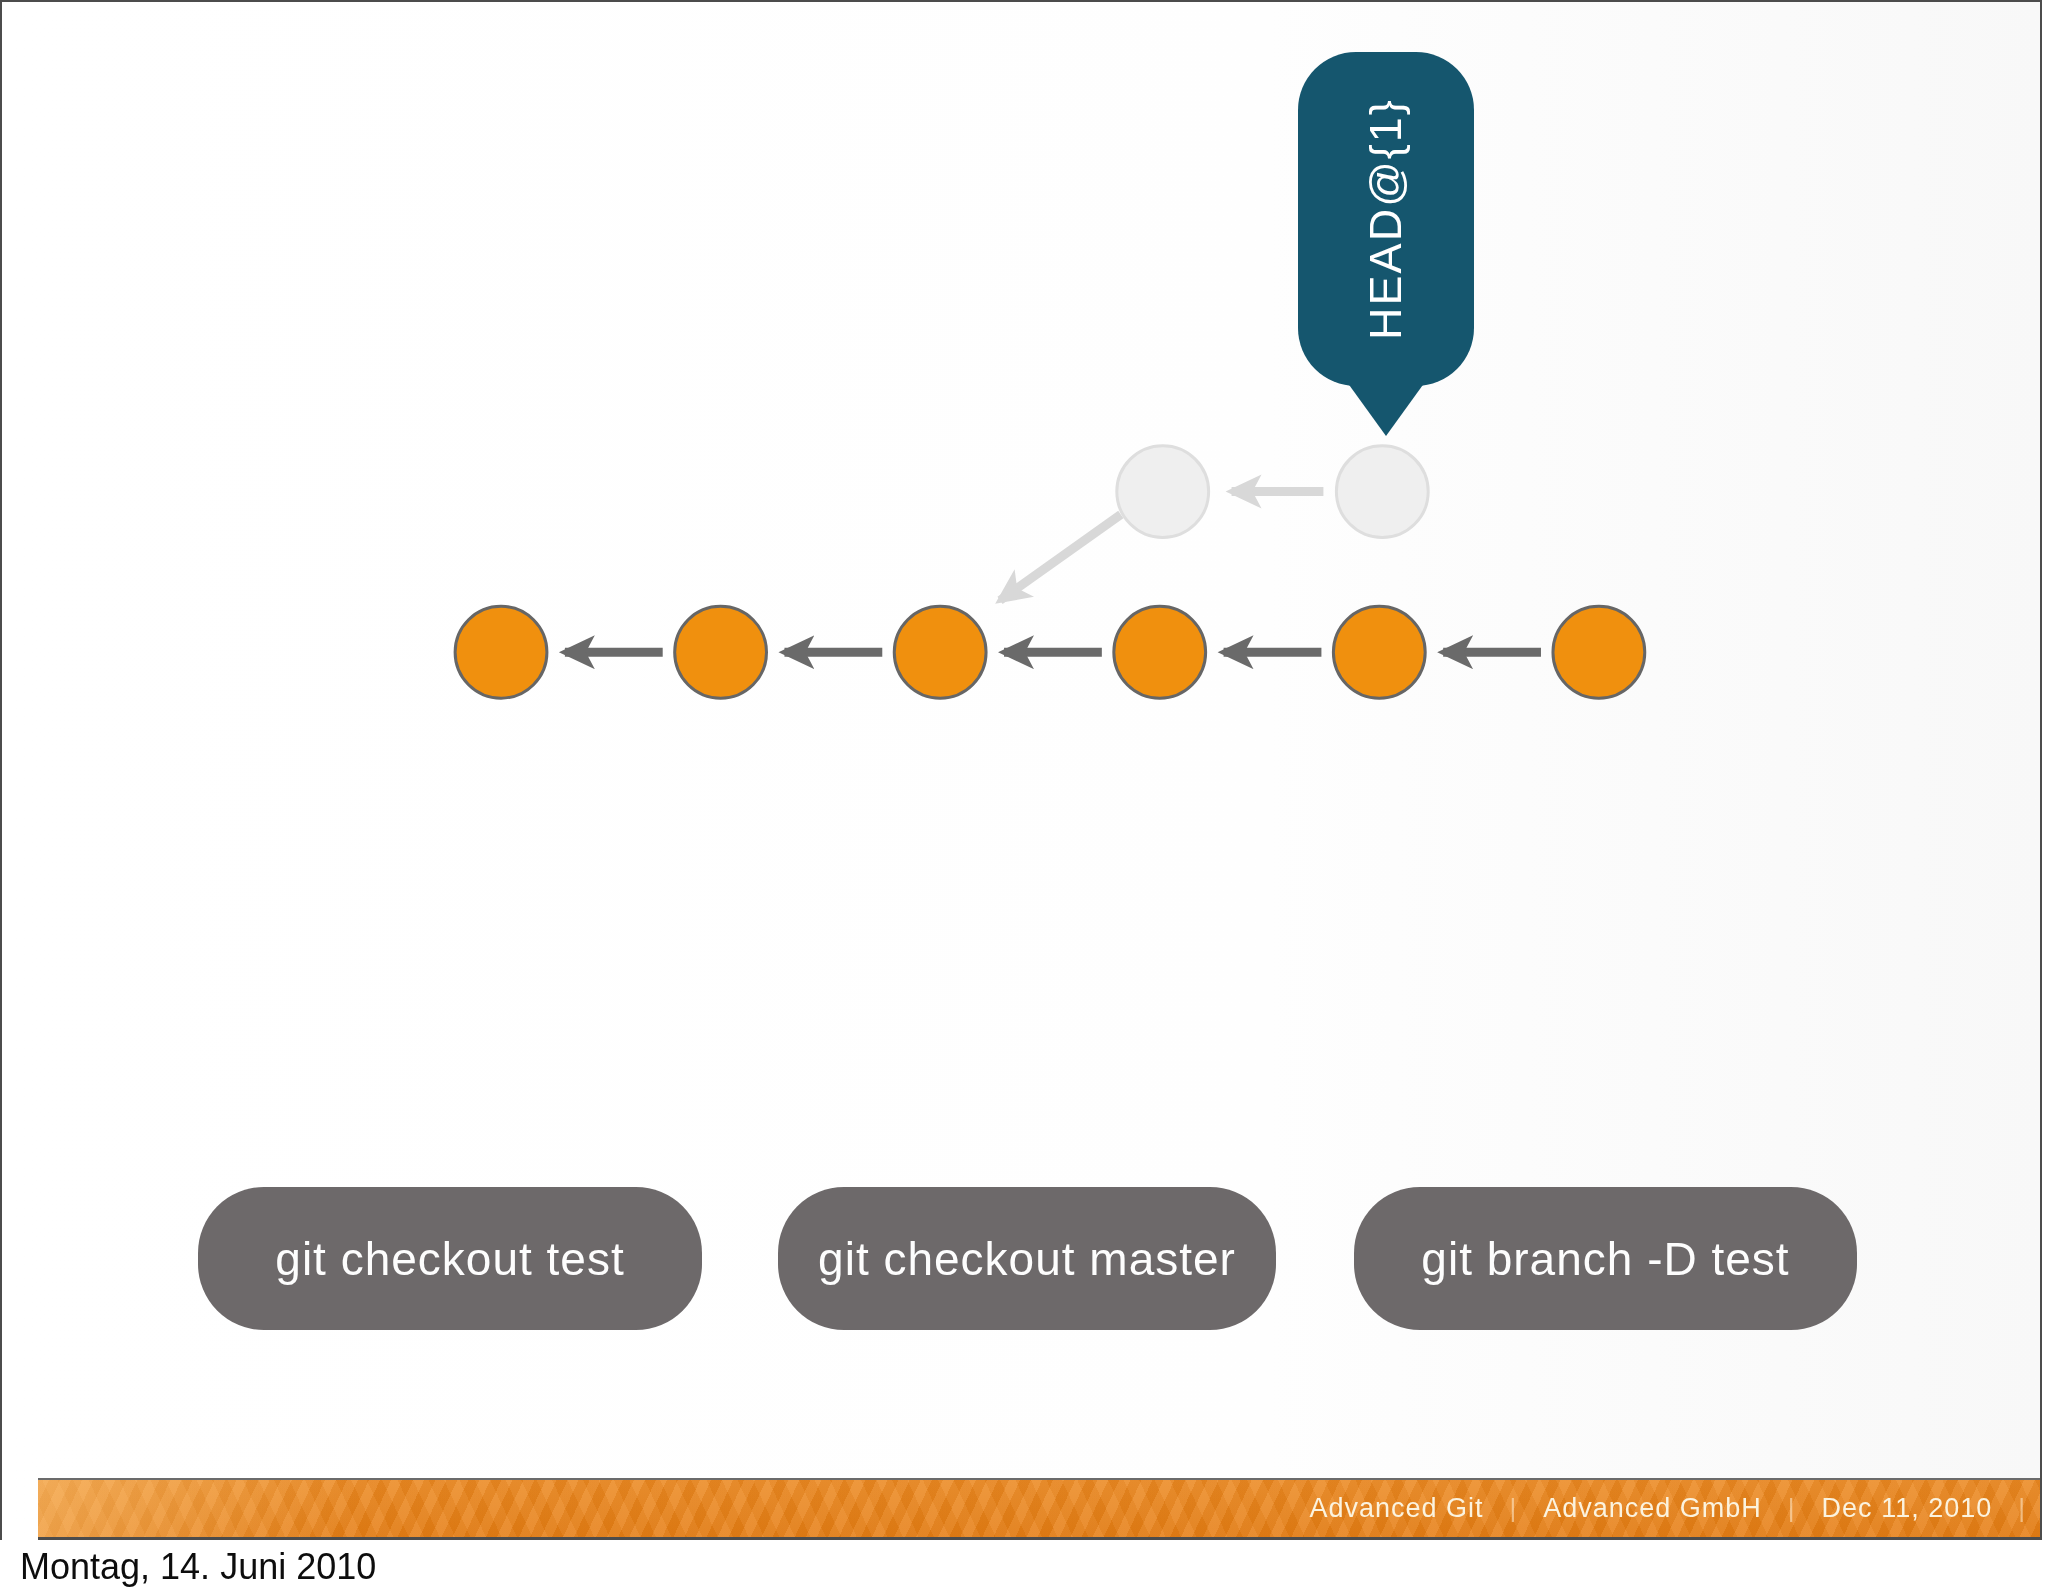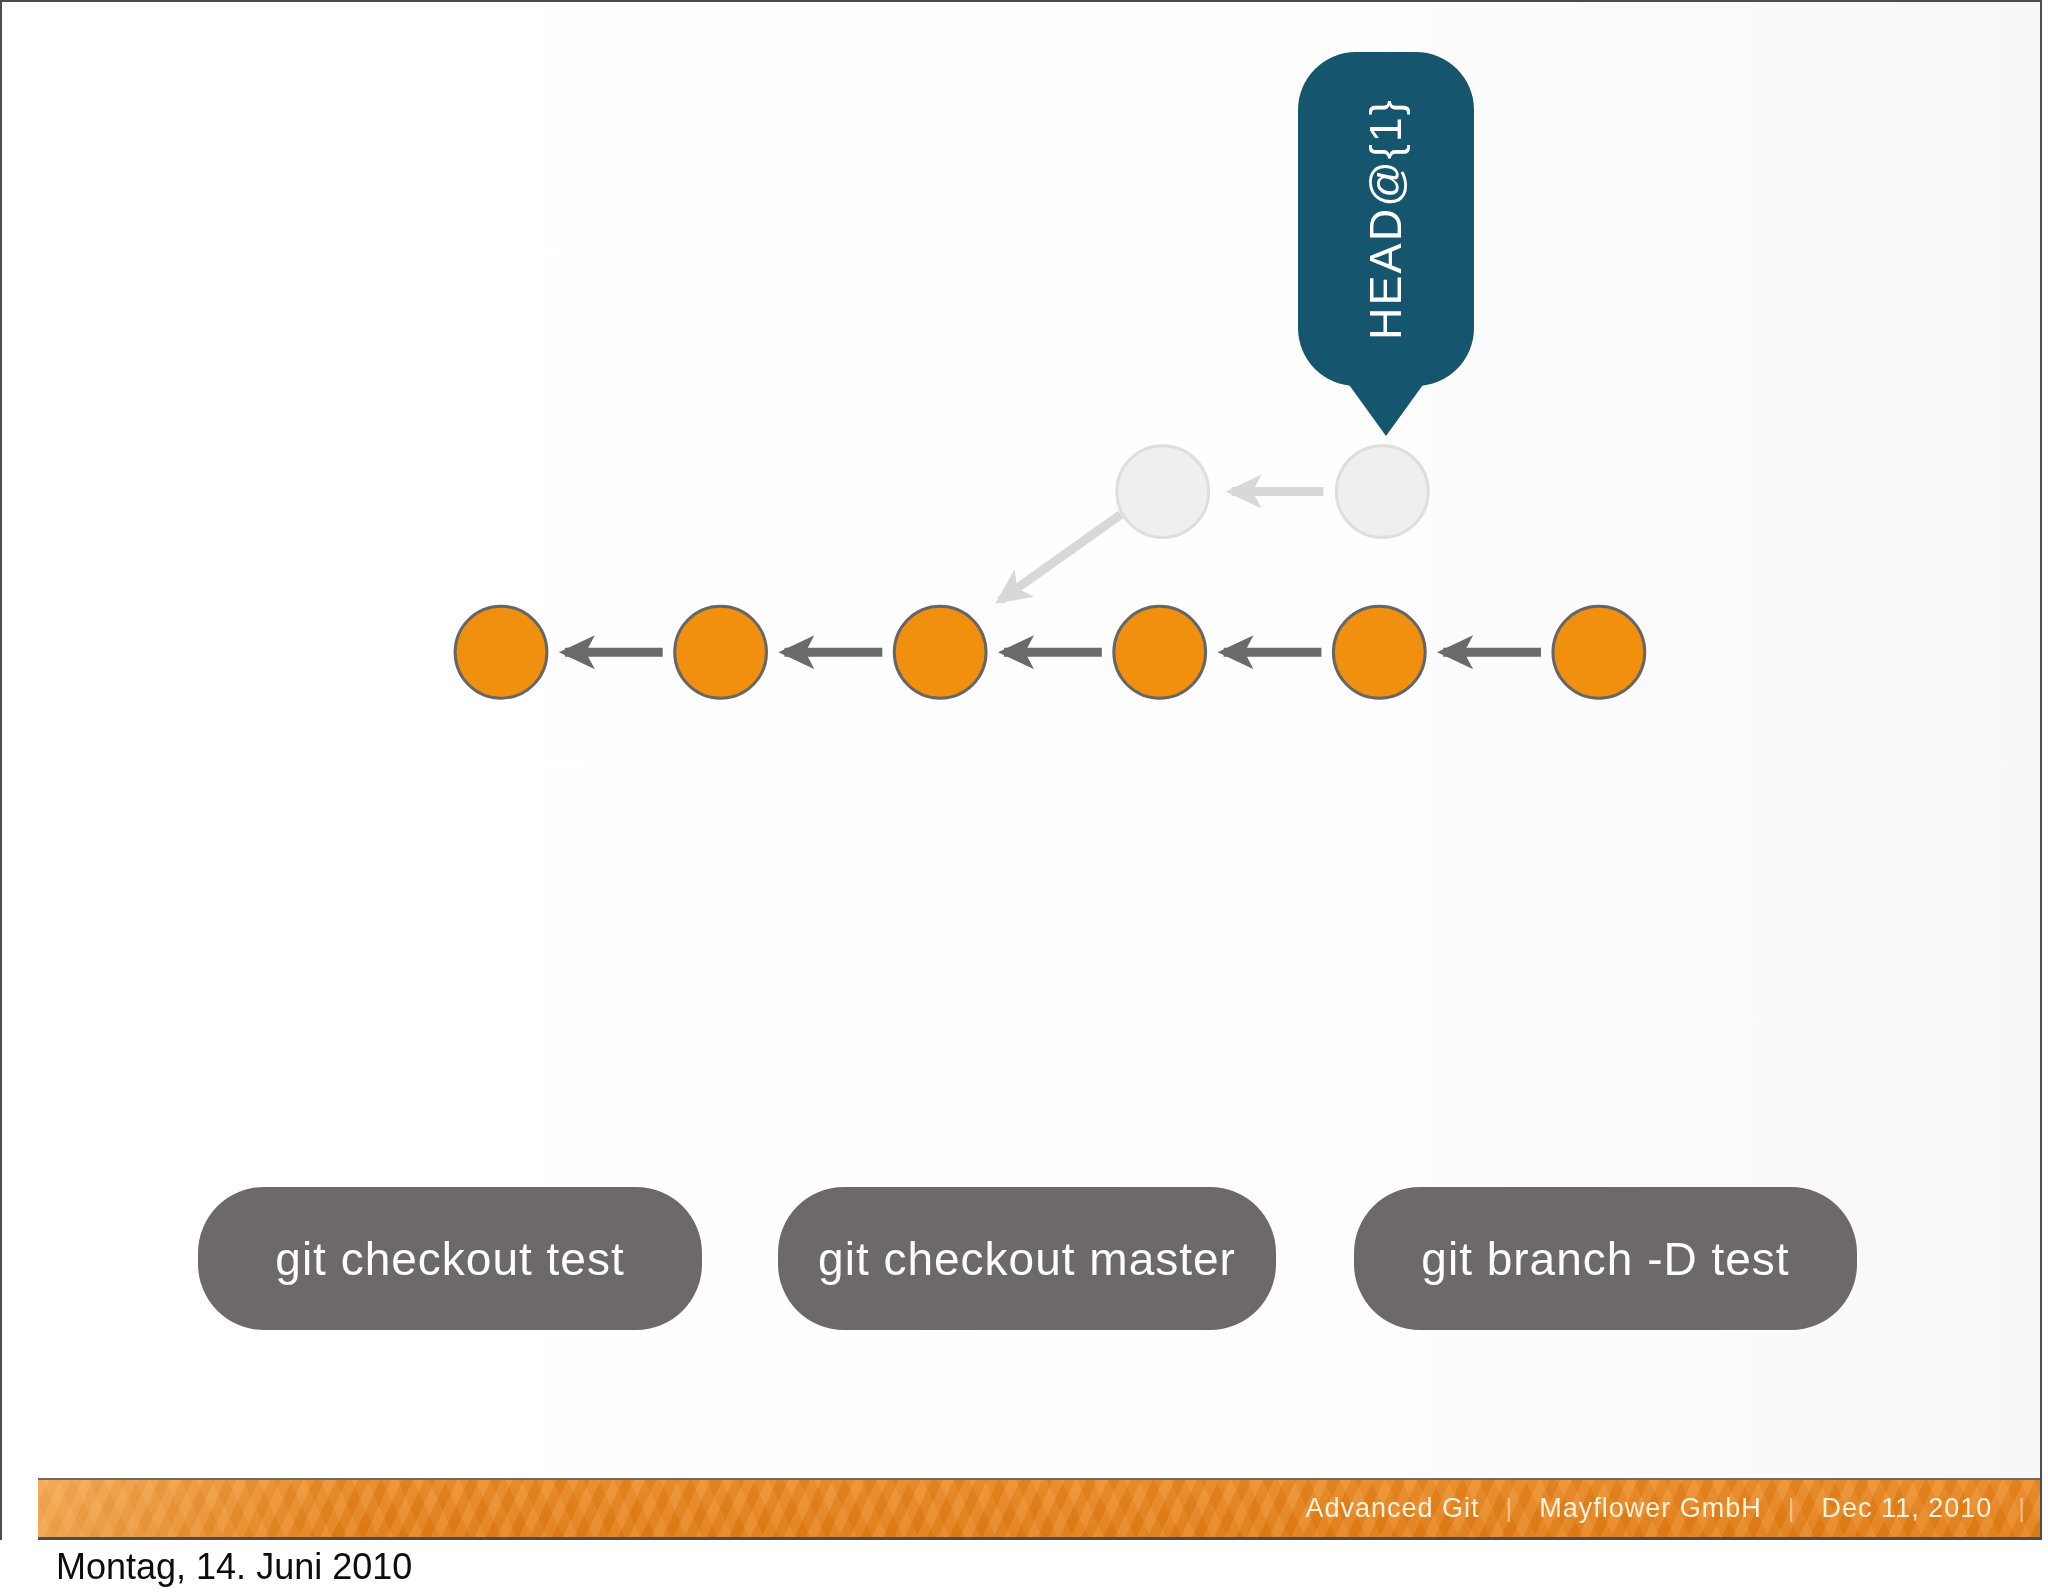--- a/index.html
+++ b/index.html
@@ -55,21 +55,21 @@
       linear-gradient(180deg, #ec8a23 0%, #e67f15 100%);
     display:flex; align-items:center; justify-content:flex-end;
     gap:26px; padding-right:14px;
     color:#fbf3df; font-size:27px; font-weight:300; letter-spacing:1px;margin-left:36px;
   }
   .footer-bar .sep { color:rgba(255,238,214,0.55); font-size:26px; }
 
   
   .below-strip {
     position:absolute; left:0; right:0; top:1540px; height:53px; background:#ffffff;
-    display:flex; align-items:center;margin-left:36px;
+    display:flex; align-items:center;
   }
   .date-line { margin-left:20px; color:#0d0d0d; font-size:36px; }
 </style>
 </head>
 <body>
 
 <div id="screen">
 
   <div class="slide">
 
@@ -114,21 +114,21 @@
     <div class="cmd cmd1">
       <span>git checkout test</span>
     </div>
     <div class="cmd cmd3">
       <span>git branch -D test</span>
     </div>
 
     <div class="footer-bar">
       <span>Advanced Git</span>
       <span class="sep">|</span>
-      <span>Mayflower GmbH</span>
+      <span>Advanced GmbH</span>
       <span class="sep">|</span>
       <span>Dec 11, 2010</span>
       <span class="sep">|</span>
     </div>
   </div>
 
   <div class="below-strip">
     <span class="date-line">Montag, 14. Juni 2010</span>
   </div>
 

